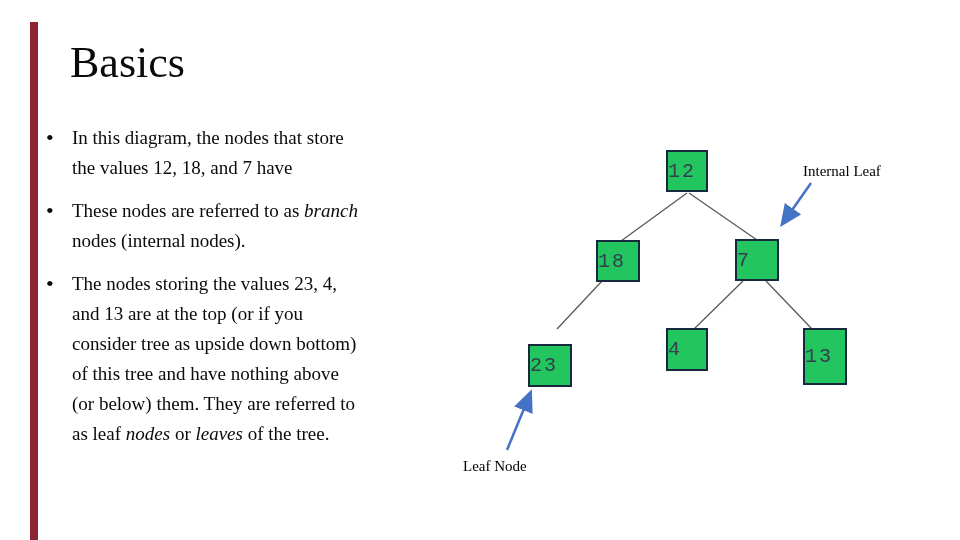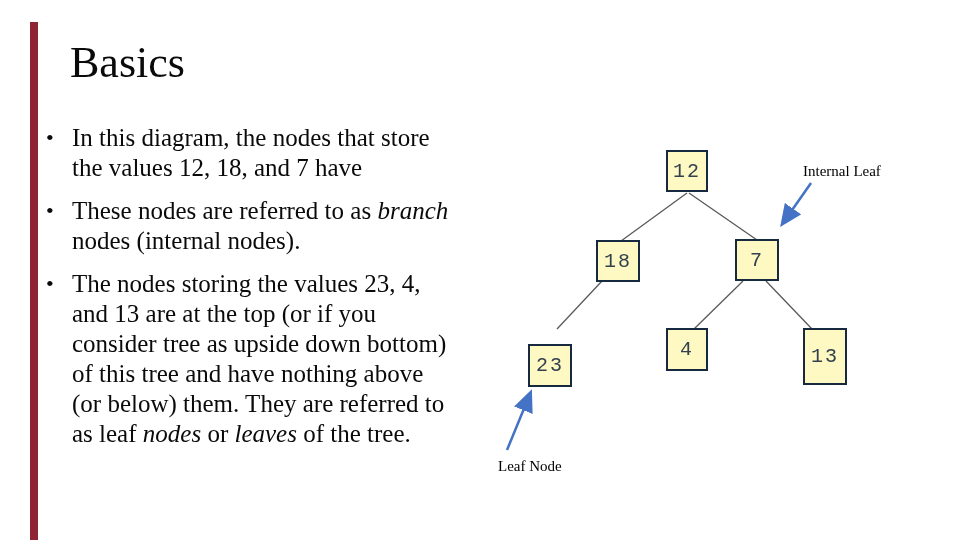--- a/index.html
+++ b/index.html
@@ -36,59 +36,58 @@
     align-items:flex-start;
     margin-bottom:13px;
   }
   .bullet-marker{
     flex:0 0 26px;
     width:26px;
     font-size:22px;
     line-height:30px;
   }
   .bullet-text{
-    font-size:25px;
+    font-size:19px;
     line-height:30px;
     white-space:nowrap;
   }
   .diagram{
     position:absolute;
     left:0;top:0;width:960px;height:540px;
     pointer-events:none;
   }
   .edges-svg{
     position:absolute;left:0;top:0;width:960px;height:540px;
   }
   .tree-node{
     position:absolute;
     box-sizing:border-box;
-    background:#fef9c3;
+    background:#22c55e;
     border:2px solid #16293F;
     display:flex;
     align-items:center;
-    justify-content:center;
     font-family:"Liberation Mono", monospace;
     font-size:20px;
     letter-spacing:2px;
     color:#33414E;
   }
   .node-12{left:666px;top:138px;width:42px;height:42px;}
   .node-18{left:596px;top:228px;width:44px;height:42px;}
   .node-7{left:735px;top:227px;width:44px;height:42px;}
   .node-23{left:528px;top:332px;width:44px;height:43px;}
   .node-4{left:666px;top:316px;width:42px;height:43px;}
   .node-13{left:803px;top:316px;width:44px;height:57px;}
   .annotation{
     position:absolute;
     font-size:15px;
     color:#000000;
     white-space:nowrap;
   }
   .annotation-internal{left:803px;top:151px;}
-  .annotation-leaf{left:498px;top:446px;}
+  .annotation-leaf{left:463px;top:446px;}
 </style>
 </head>
 <body>
 
 <div class="slide">
 
   <div class="accent-stripe"></div>
 
   <div class="page-title">Basics</div>
 

